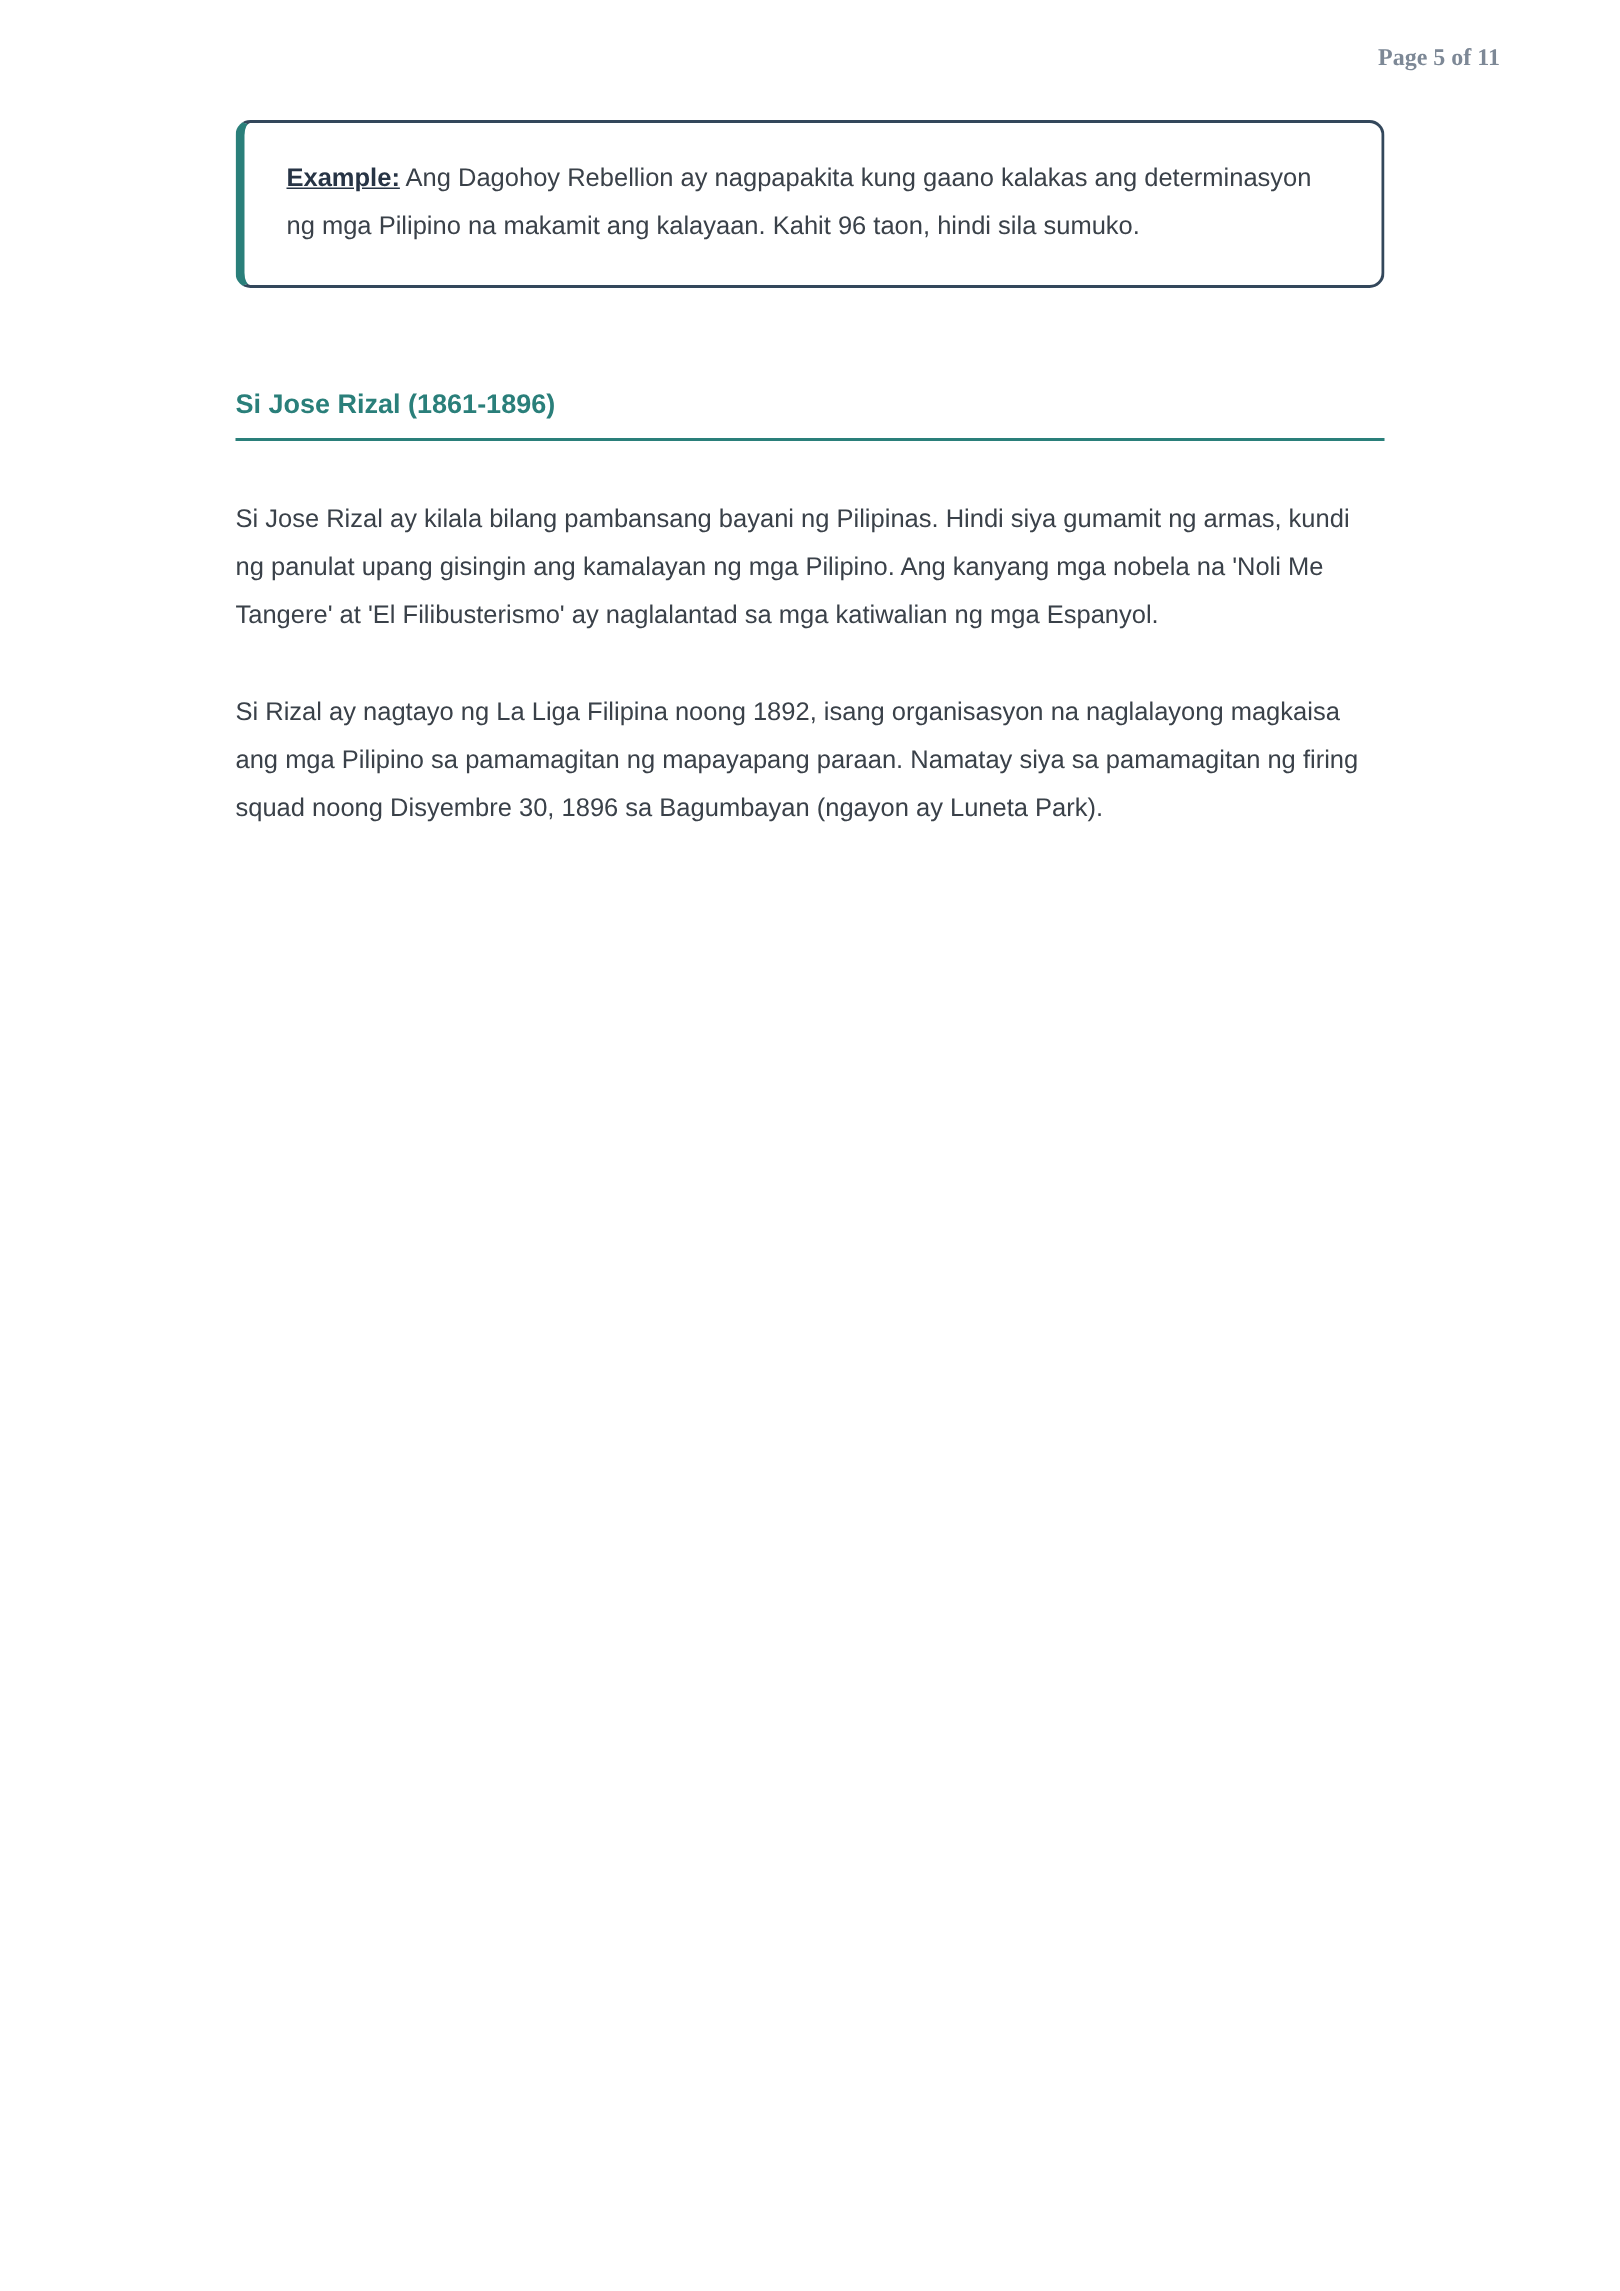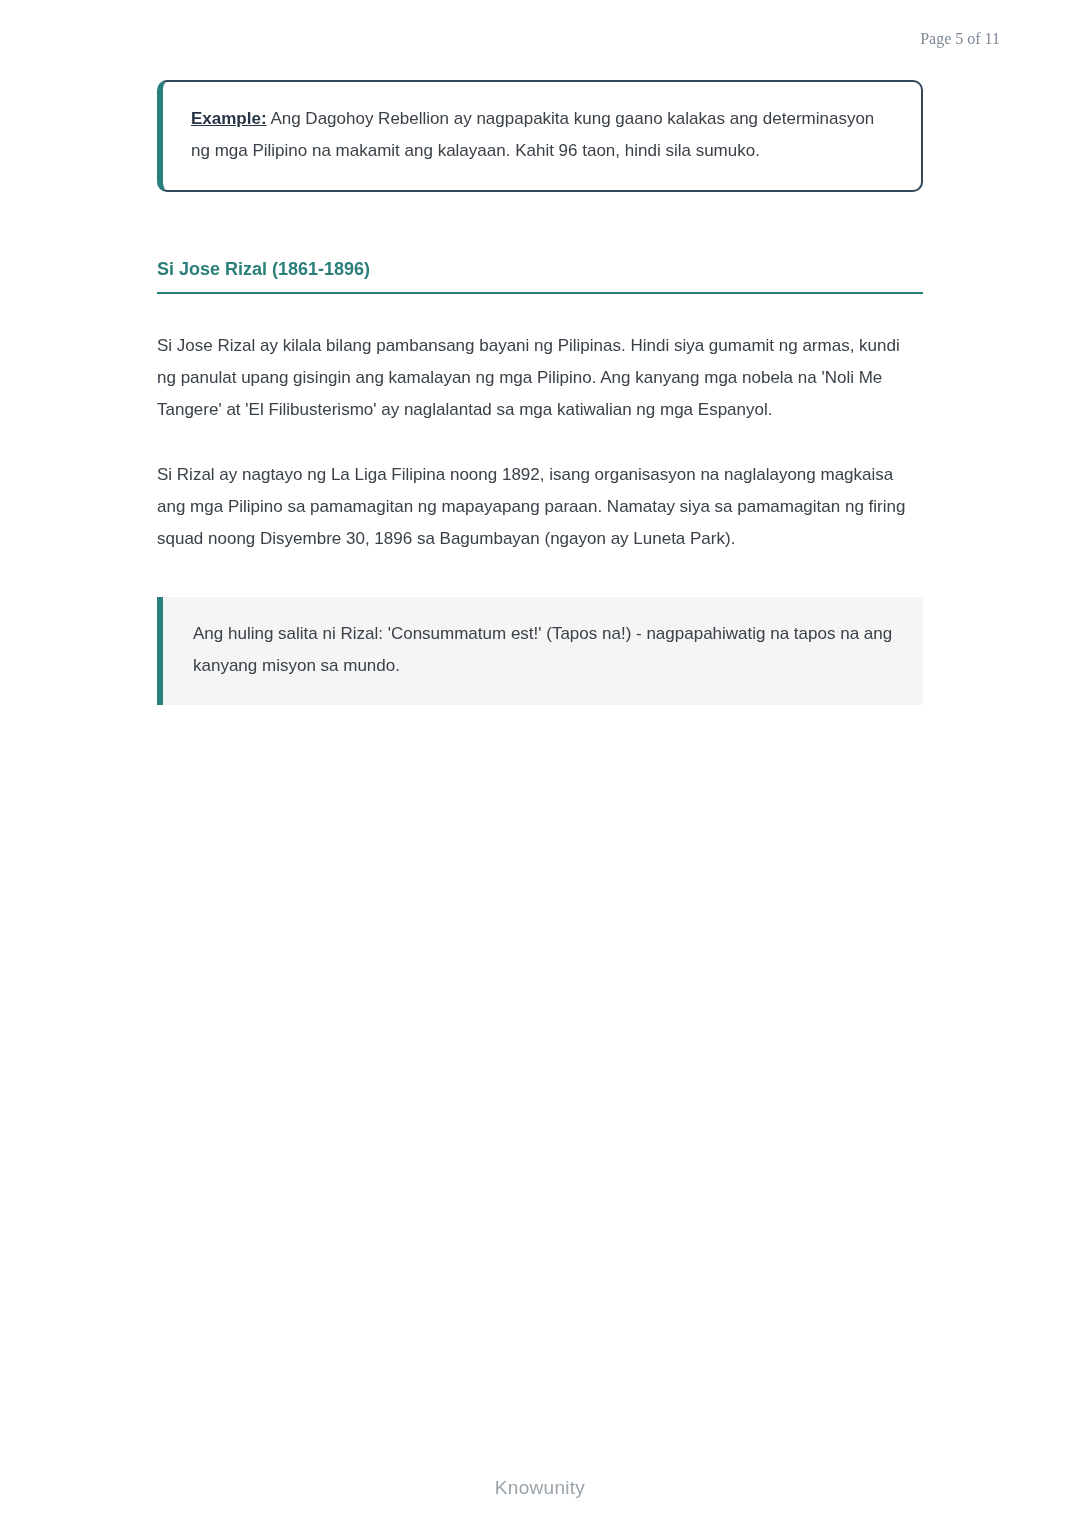--- a/index.html
+++ b/index.html
@@ -23,20 +23,21 @@
     background: #ffffff;
     overflow: hidden;
   }
   .page-indicator {
     position: absolute;
     top: 30px;
     right: 80px;
     font-family: "Liberation Serif", "DejaVu Serif", serif;
     font-size: 16px;
     color: #7d8896;
+    font-weight: bold;
   }
   .content {
     position: absolute;
     top: 80px;
     left: 157px;
     width: 766px;
   }
   .example-box {
     border: 2px solid var(--box-border);
     border-left: 6px solid var(--accent-teal);
@@ -107,21 +108,17 @@
     </div>
 
     <div class="section-heading">Si Jose Rizal (1861-1896)</div>
 
     <hr class="heading-rule">
 
     <p class="paragraph">Si Jose Rizal ay kilala bilang pambansang bayani ng Pilipinas. Hindi siya gumamit ng armas, kundi ng panulat upang gisingin ang kamalayan ng mga Pilipino. Ang kanyang mga nobela na 'Noli Me Tangere' at 'El Filibusterismo' ay naglalantad sa mga katiwalian ng mga Espanyol.</p>
 
     <p class="paragraph">Si Rizal ay nagtayo ng La Liga Filipina noong 1892, isang organisasyon na naglalayong magkaisa ang mga Pilipino sa pamamagitan ng mapayapang paraan. Namatay siya sa pamamagitan ng firing squad noong Disyembre 30, 1896 sa Bagumbayan (ngayon ay Luneta Park).</p>
 
-    <div class="quote-box">
-      <span>Ang huling salita ni Rizal: 'Consummatum est!' (Tapos na!) - nagpapahiwatig na tapos na ang kanyang misyon sa mundo.</span>
-    </div>
 
   </div>
 
-  <div class="footer-brand">Knowunity</div>
 
 </div>
 
 </body></html>

